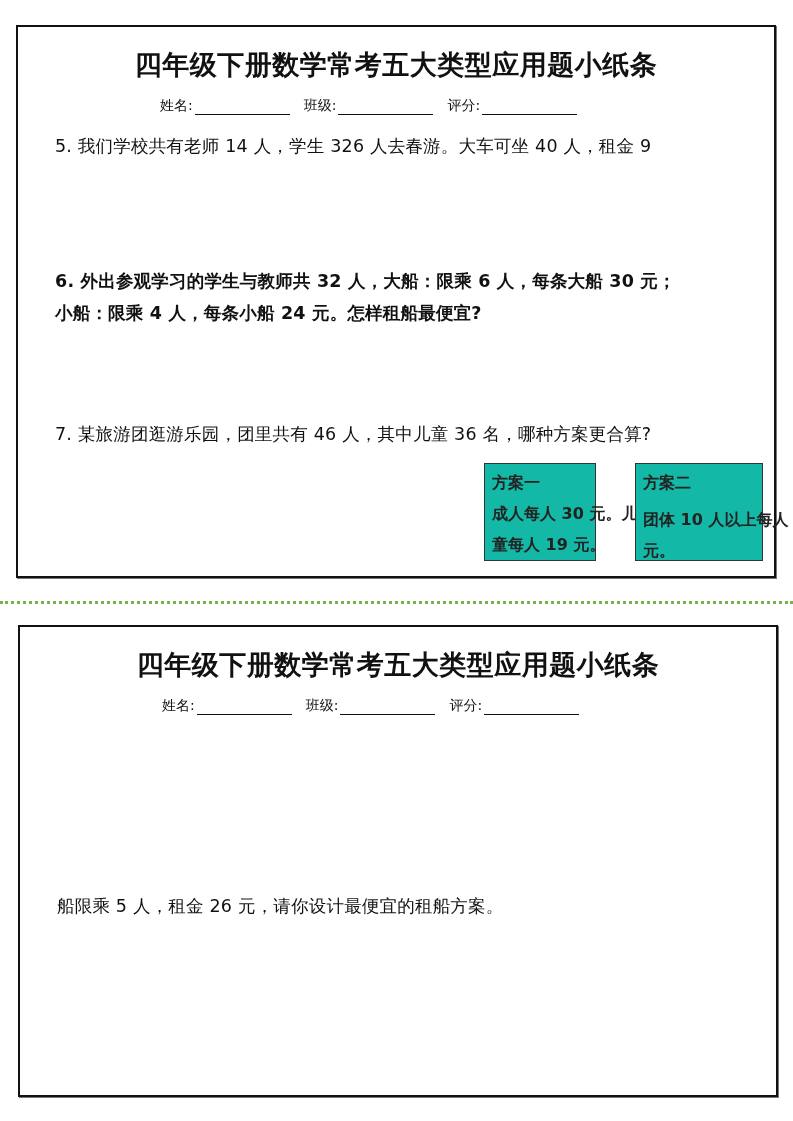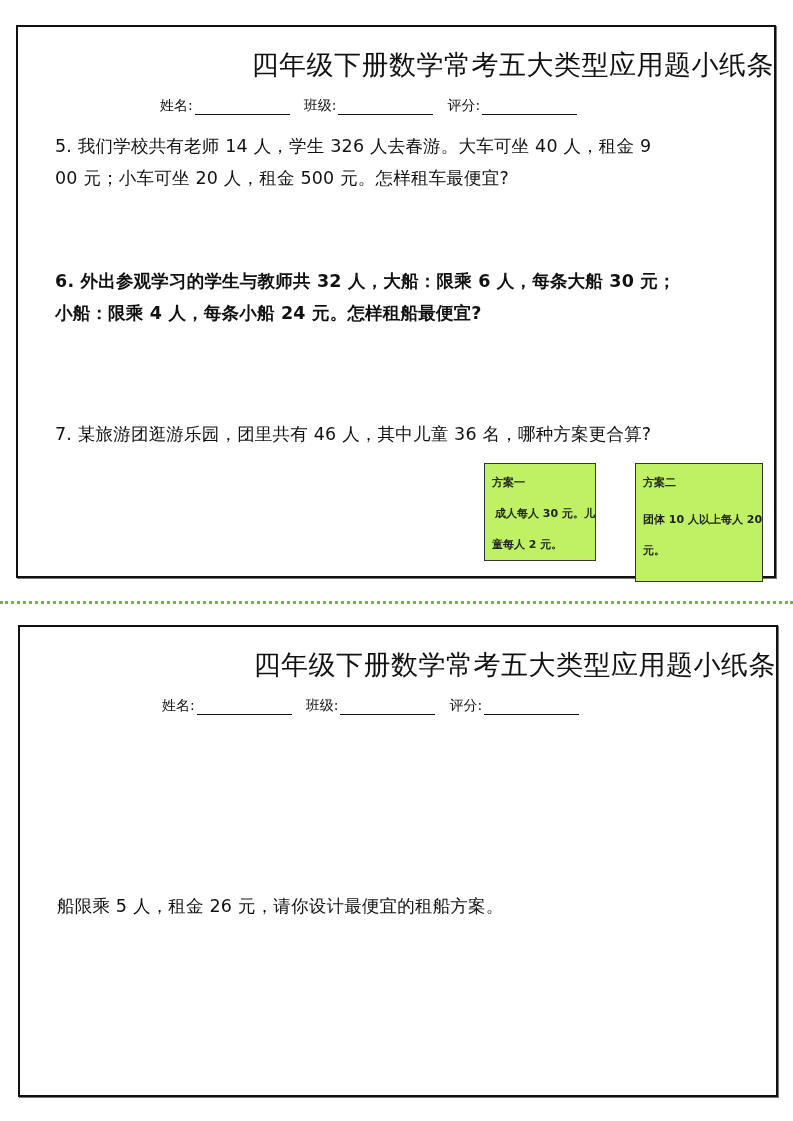--- a/index.html
+++ b/index.html
@@ -8,36 +8,36 @@
     font-family: "DejaVu Sans", "Liberation Sans", sans-serif; color: #111;
     overflow: hidden;
   }
   .card {
     position: absolute; border: 2px solid #111; box-sizing: border-box;
     background: #fff; box-shadow: 1px 1px 0 #777;
   }
   #card1 { left: 16px; top: 25px; width: 760px; height: 553px; }
   #card2 { left: 18px; top: 625px; width: 760px; height: 472px; }
   .title {
-    position: absolute; left: 0; right: 0; top: 20px; text-align: right;
-    font-size: 27px; font-weight: normal; letter-spacing: 0.5px;
+    position: absolute; left: 0; right: 0; top: 20px; text-align: center;
+    font-size: 27px; font-weight: bold; letter-spacing: 0.5px;
   }
   .fields {
     position: absolute; left: 142px; top: 67px; font-size: 14px; white-space: nowrap;
     display: flex; gap: 14px;
   }
   .field { display: inline-flex; align-items: flex-end; }
   .field .blank { display: inline-block; width: 95px; border-bottom: 1.5px solid #111; margin-left: 2px; height: 20px; }
   .q {
     position: absolute; left: 37px; width: 700px; font-size: 17.5px; line-height: 32px;
     letter-spacing: 0.2px;
   }
   .plan {
-    position: absolute; border: 1.5px solid #333; box-sizing: border-box; background: #bef264;
-    font-size: 11px; font-weight: bold; color: #222; padding: 8px 0 0 7px; line-height: 21px;
+    position: absolute; border: 1.5px solid #333; box-sizing: border-box; background: #14b8a6;
+    font-size: 16px; font-weight: bold; color: #222; padding: 8px 0 0 7px; line-height: 21px;
   }
   .plan div { white-space: nowrap; }
   .divider {
     position: absolute; left: 0; top: 601px; width: 793px; height: 0;
     border-top: 3px dotted #7bb04a;
   }
 </style>
 </head>
 <body>
 
@@ -53,36 +53,35 @@
         <span class="blank"></span>
       </span>
     <span class="field">
         <span>评分:</span>
         <span class="blank"></span>
       </span>
   </div>
 
   <div class="q" style="top:103px;">
     <div>5. 我们学校共有老师 14 人，学生 326 人去春游。大车可坐 40 人，租金 9</div>
-    <div>00 元；小车可坐 20 人，租金 500 元。怎样租车最便宜?</div>
   </div>
   <div class="q" style="top:238px;font-weight:bold;">
     <div>6. 外出参观学习的学生与教师共 32 人，大船：限乘 6 人，每条大船 30 元；</div>
     <div>小船：限乘 4 人，每条小船 24 元。怎样租船最便宜?</div>
   </div>
   <div class="q" style="top:391px;">
     <div>7. 某旅游团逛游乐园，团里共有 46 人，其中儿童 36 名，哪种方案更合算?</div>
   </div>
 
   <div class="plan" style="left:466px; top:436px; width:112px; height:98px;">
     <div>方案一</div>
     <div style="margin-top:10px;text-align:right;">成人每人  30  元。儿</div>
-    <div style="margin-top:10px;">童每人  2  元。</div>
+    <div style="margin-top:10px;">童每人  19  元。</div>
   </div>
-  <div class="plan" style="left:617px; top:436px; width:128px; height:119px;">
+  <div class="plan" style="left:617px; top:436px; width:128px; height:98px;">
     <div>方案二</div>
     <div style="margin-top:16px;">团体  10  人以上每人  20</div>
     <div style="margin-top:10px;">元。</div>
   </div>
 </div>
 
 <div class="divider"></div>
 
 <div class="card" id="card2">
   <div class="title">四年级下册数学常考五大类型应用题小纸条</div>

